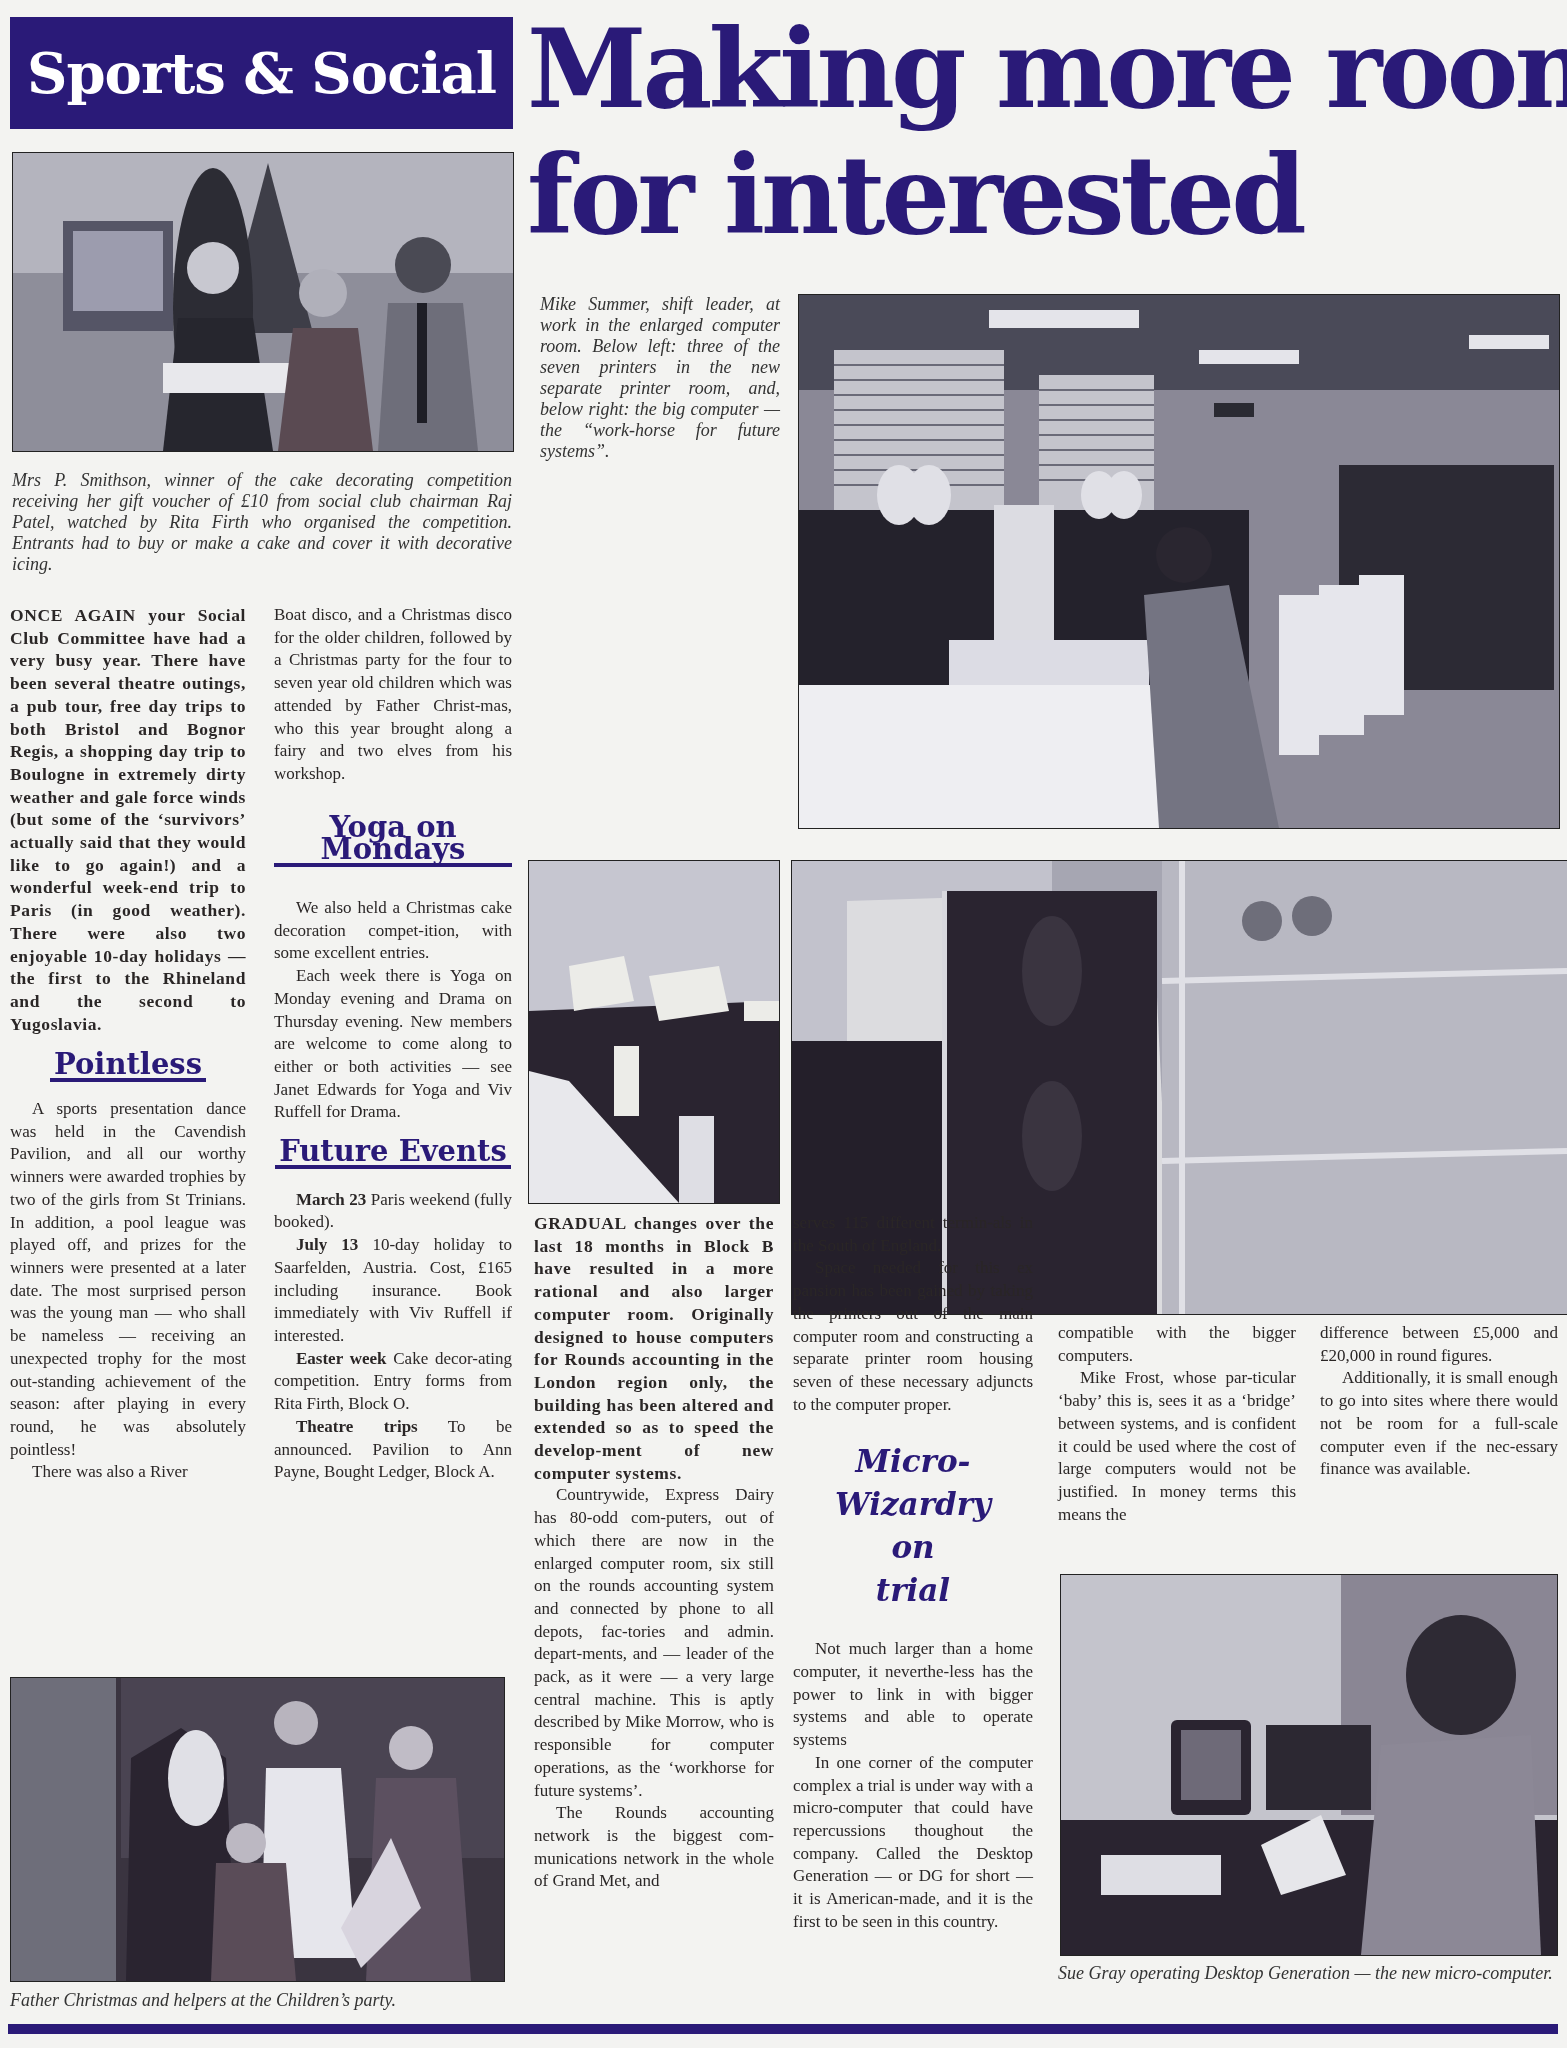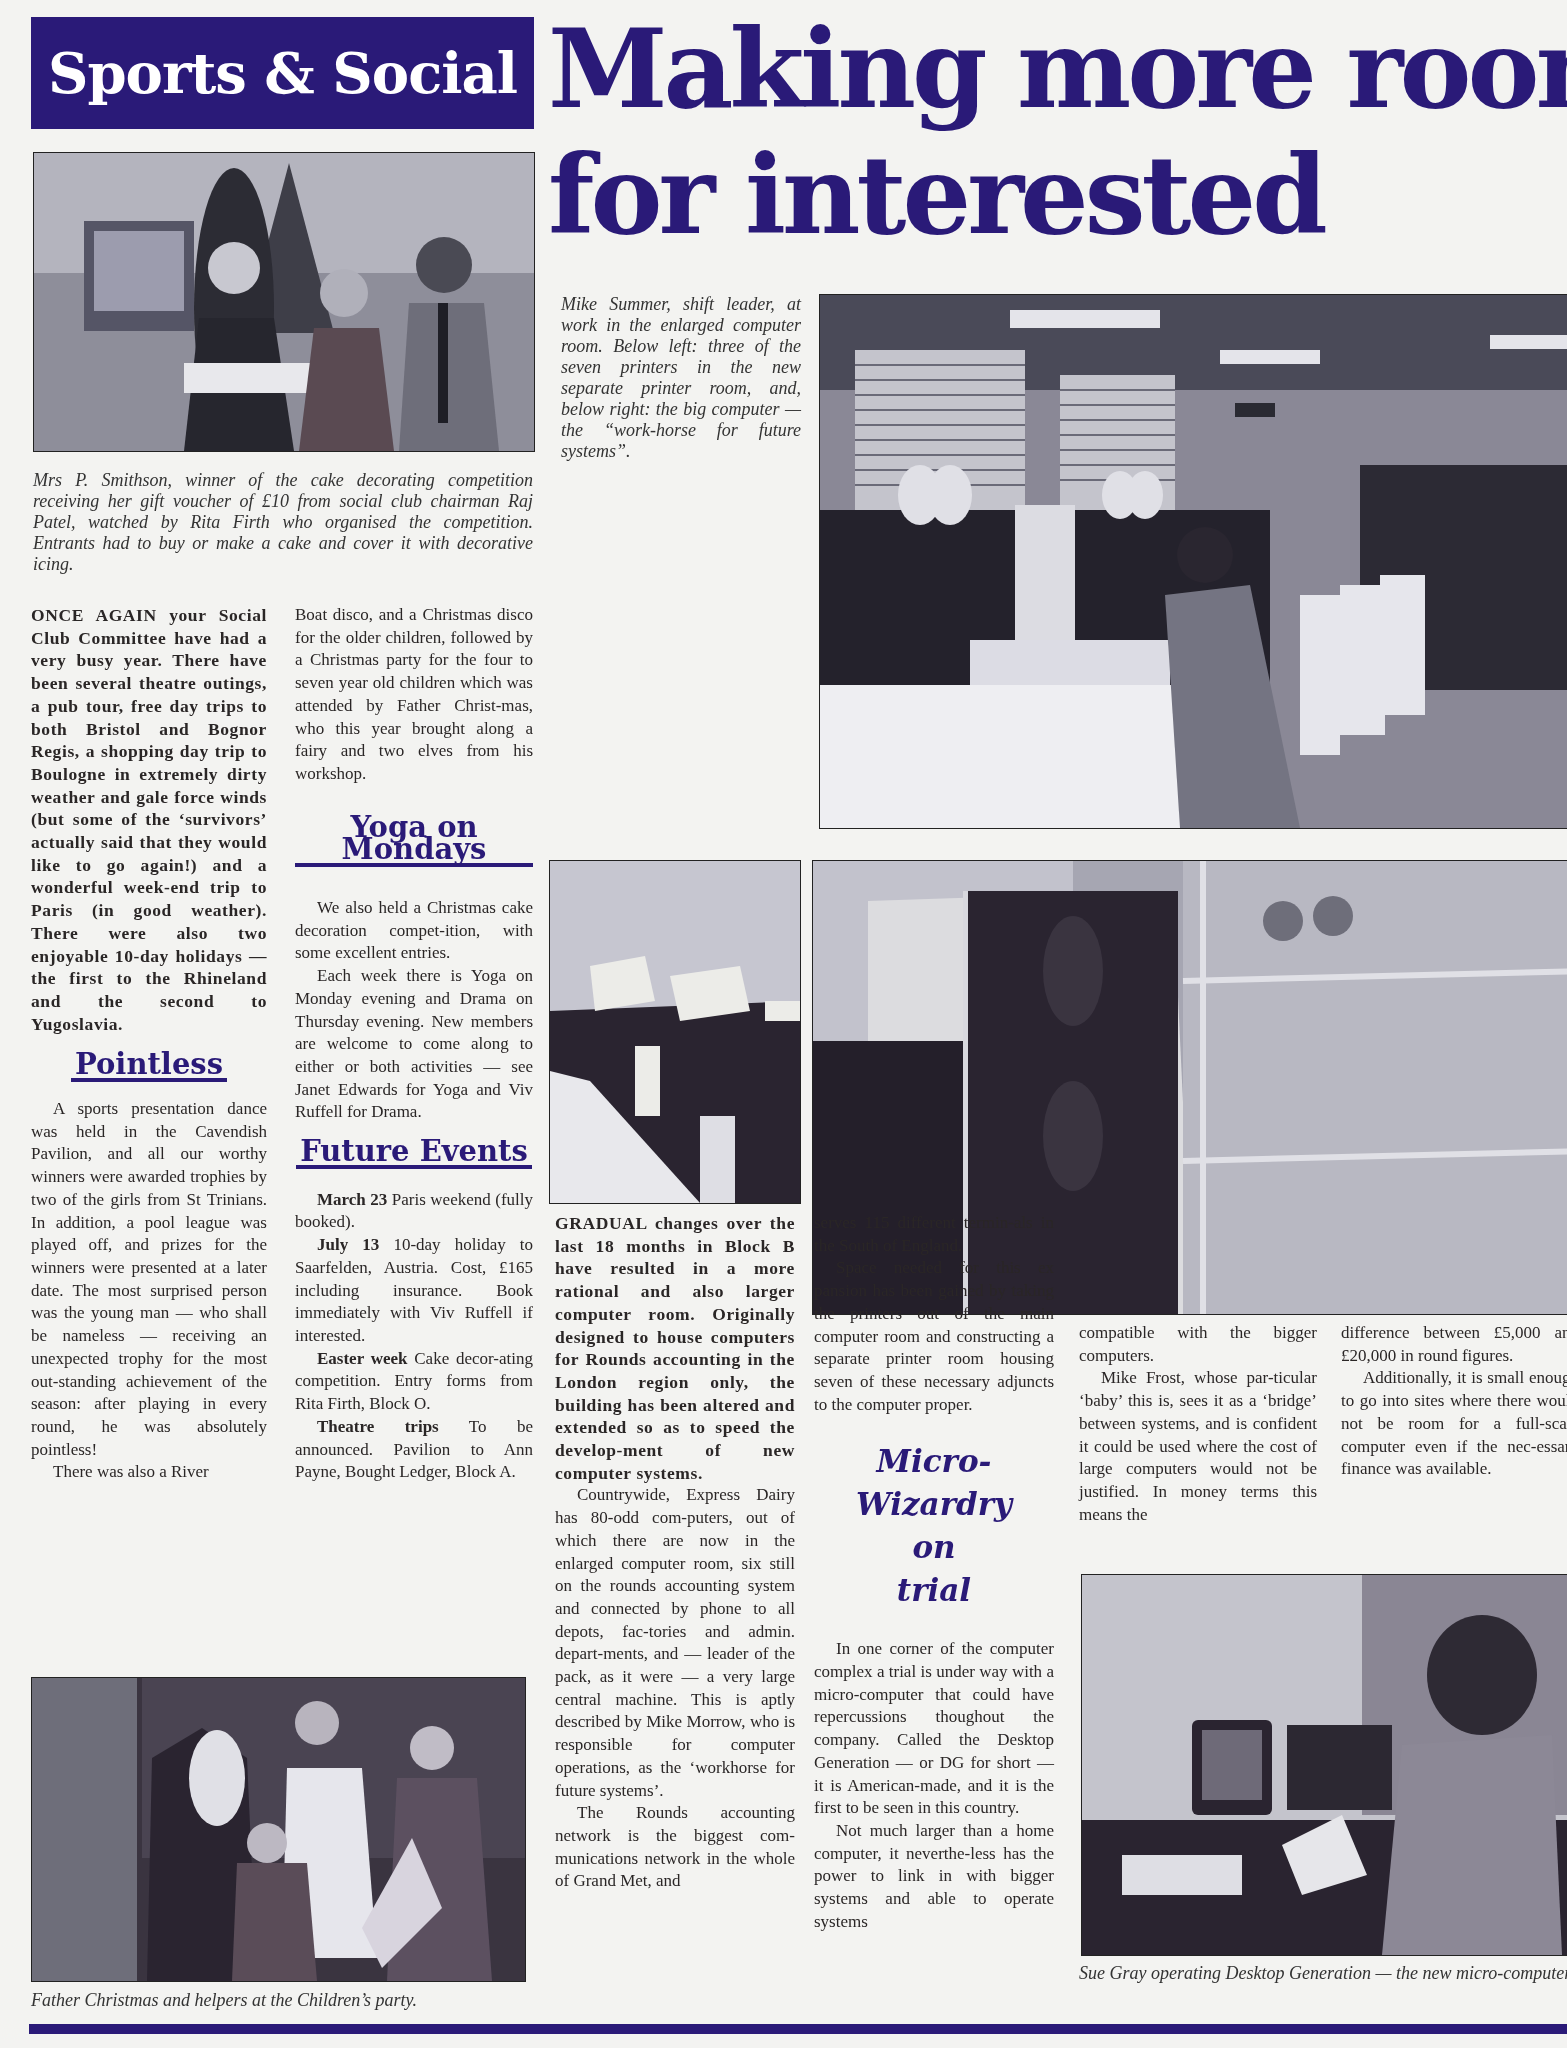--- a/index.html
+++ b/index.html
@@ -1,21 +1,21 @@
 <!DOCTYPE html>
 <html><head>
 <meta charset="utf-8">
 <style>
   html, body { margin:0; padding:0; }
   body {
     width:1567px; height:2048px; position:relative; overflow:hidden;
     background:#f3f3f1; color:#2a2626;
     font-family:"Liberation Serif", "DejaVu Serif", serif;
   }
-  .abs { position:absolute;margin-left:21px; }
+  .abs { position:absolute; }
   .banner {
     left:10px; top:17px; width:503px; height:112px; background:#2a1a78;
     color:#fff; display:flex; align-items:center; justify-content:center;
     font-weight:bold; font-size:56px; letter-spacing:-1px;
     font-family:"DejaVu Serif", "Liberation Serif", serif;
   }
   .headline {
     left:527px; top:6px; width:1040px; color:#2a1a78;
     font-family:"DejaVu Serif", "Liberation Serif", serif; font-weight:bold;
     font-size:108px; line-height:126px; letter-spacing:-4px; white-space:nowrap;
@@ -208,22 +208,22 @@
 
 <div class="abs col" style="left:793px; top:1212px; width:240px;">
   <p class="noind">serves 115 different termin-als in the South of England.</p>
   <p>Space needed for this ex pansion has been gained by taking the printers out of the main computer room and constructing a separate printer room housing seven of these necessary adjuncts to the computer proper.</p>
   <div class="micro" style="margin:24px 0 26px;">
     <div>Micro-</div>
     <div>Wizardry</div>
     <div>on</div>
     <div>trial</div>
   </div>
+  <p>Not much larger than a home computer, it neverthe-less has the power to link in with bigger systems and able to operate systems</p>
   <p>In one corner of the computer complex a trial is under way with a micro-computer that could have repercussions thoughout the company. Called the Desktop Generation — or DG for short — it is American-made, and it is the first to be seen in this country.</p>
-  <p>Not much larger than a home computer, it neverthe-less has the power to link in with bigger systems and able to operate systems</p>
 </div>
 
 <div class="abs col" style="left:1058px; top:1322px; width:238px;">
   <p class="noind">compatible with the bigger computers.</p>
   <p>Mike Frost, whose par-ticular ‘baby’ this is, sees it as a ‘bridge’ between systems, and is confident it could be used where the cost of large computers would not be justified. In money terms this means the</p>
 </div>
 
 <div class="abs col" style="left:1320px; top:1322px; width:238px;font-family:Liberation Serif, serif;">
   <p class="noind">difference between £5,000 and £20,000 in round figures.</p>
   <p>Additionally, it is small enough to go into sites where there would not be room for a full-scale computer even if the nec-essary finance was available.</p>

